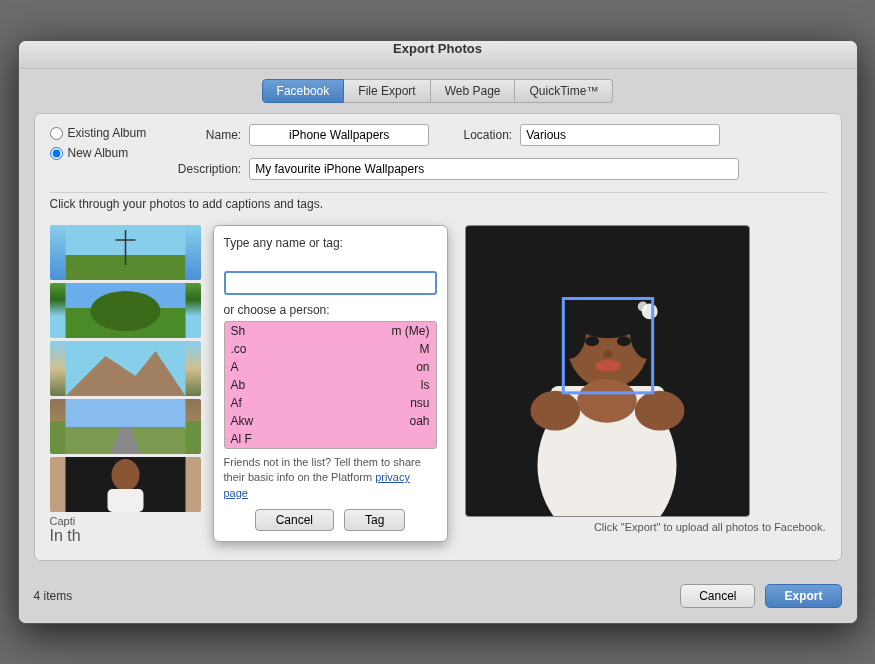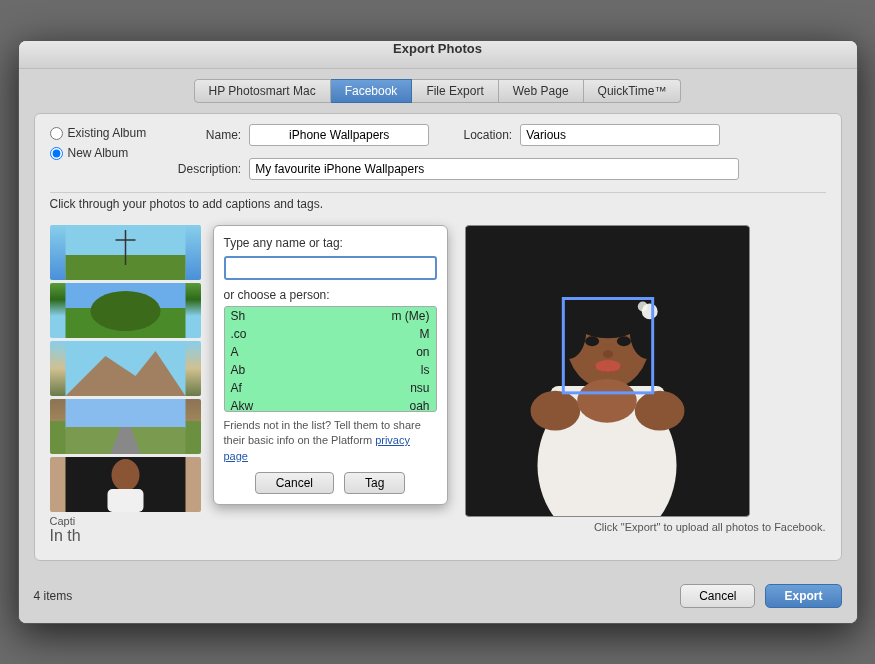--- a/index.html
+++ b/index.html
@@ -190,44 +190,44 @@
       border-radius: 6px;
       padding: 10px;
       width: 235px;
       box-shadow: 0 4px 12px rgba(0,0,0,0.3);
       position: relative;
       z-index: 10;
     }
     .popup-title {
       font-size: 12px;
       color: #333;
-      margin-bottom: 6px;
+      margin-bottom: 21px;
     }
     .popup-input {
       width: 100%;
       padding: 3px 6px;
       border: 2px solid #5a8fce;
       border-radius: 3px;
       font-size: 12px;
       margin-bottom: 8px;
       outline: none;
       background: white;
     }
     .popup-choose-label {
       font-size: 12px;
       color: #333;
       margin-bottom: 4px;
     }
     .person-list-container {
       border: 1px solid #aaa;
       border-radius: 3px;
-      height: 106px;
+      height: 128px;
       overflow: hidden;
       position: relative;
-      background: #86efac;
+      background: #f9a8d4;
     }
     .person-list {
       list-style: none;
       padding: 0;
       margin: 0;
       height: 100%;
       overflow-y: auto;
     }
     .person-list li {
       padding: 2px 6px;
@@ -340,21 +340,20 @@
 
 <div class="window">
 
   <div class="titlebar">
     <span class="titlebar-title">Export Photos</span>
   </div>
 
   <div class="window-content">
 
     <div class="tabs-bar">
-      <div class="tab">HP Photosmart Mac</div>
       <div class="tab active">Facebook</div>
       <div class="tab">File Export</div>
       <div class="tab">Web Page</div>
       <div class="tab">QuickTime™</div>
     </div>
 
     <div class="inner-panel">
 
 
       <div class="album-section">

